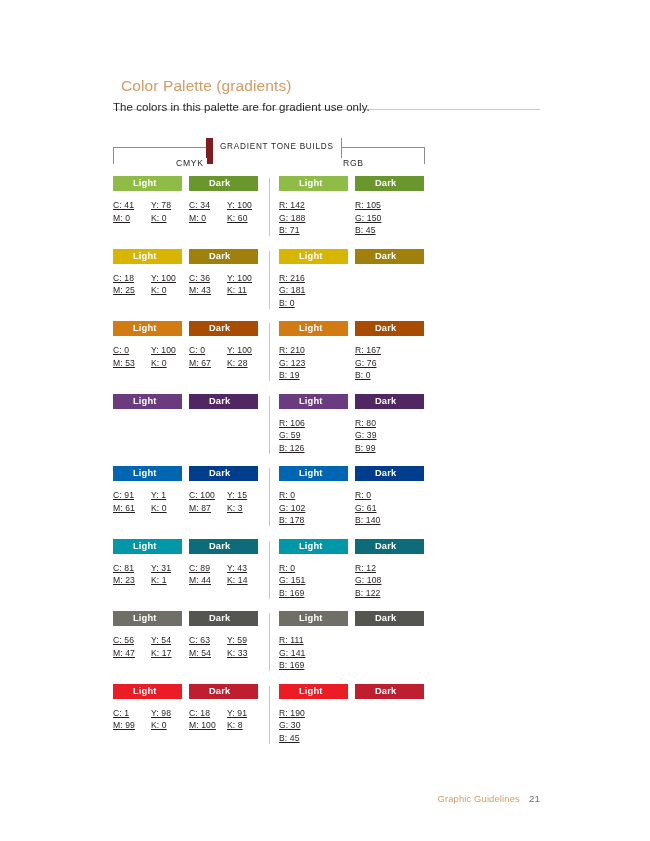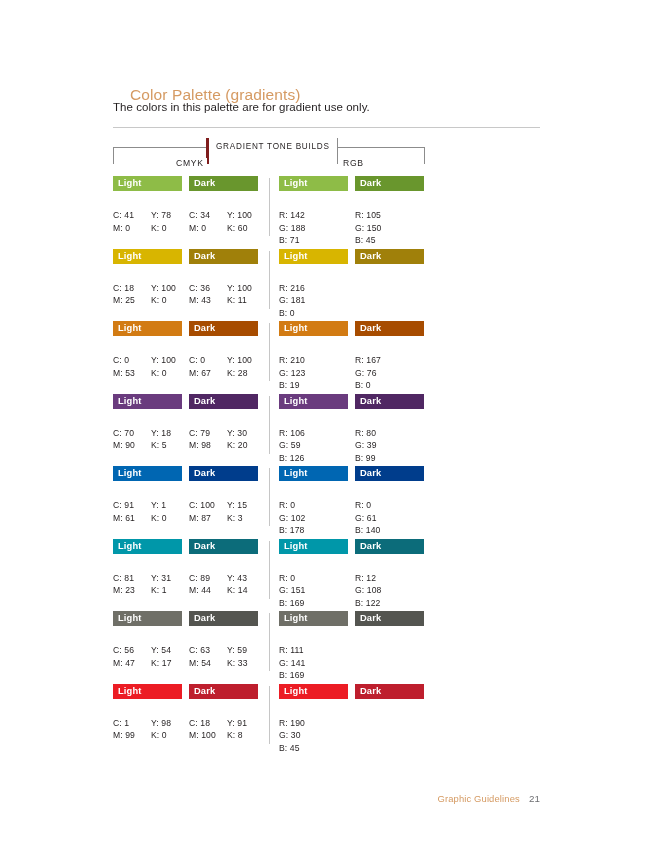--- a/index.html
+++ b/index.html
@@ -27,21 +27,21 @@
     position: absolute;
     left: 113px;
     top: 68px;
     width: 427px;
   }
   .page-title {
     font-size: 15.5px;
     font-weight: 400;
     color: #d59a62;
     letter-spacing: 0.1px;
-    margin: 17px;
+    margin: 8px;
     padding-bottom: 6px;
     line-height: 19px;
   }
   .title-rule {
     width: 100%;
     height: 1px;
     background: #c8c8c8;
   }
   .intro-text {
     position: absolute;
@@ -75,21 +75,21 @@
   .bracket-label {
     position: absolute;
     left: 93px;
     top: 0px;
     background: #ffffff;
     padding: 0 7px;
     font-size: 8.2px;
     letter-spacing: 0.75px;
     color: #231f20;
     line-height: 13px;
-    border-left: 3px solid #7f1d1d;
+    border-left: 7px solid #7f1d1d;
     border-right: 1px solid #8c8c8c;
     box-sizing: border-box;
     height: 26px;
     padding-top: 2px;
   }
   .col-label {
     position: absolute;
     top: 20px;
     font-size: 8.6px;
     letter-spacing: 0.7px;
@@ -136,29 +136,30 @@
     width: 69px;
     height: 15px;
     display: flex;
     align-items: center;
     box-sizing: border-box;
   }
   .swatch-label {
     font-size: 9.3px;
     font-weight: bold;
     color: #ffffff;
-    padding-left: 5px;
+    padding-left: 20px;
     letter-spacing: 0.15px;
     line-height: 15px;
   }
 
   .values-pair {
     display: flex;
     gap: 7px;
-    margin-top: 18px;
+    margin-top: 8px;
+    text-decoration: underline;
   }
   .value-block {
     width: 69px;
     font-size: 8.6px;
     line-height: 12.5px;
     color: #231f20;
     letter-spacing: 0.1px;
   }
   .cmyk-grid {
     display: grid;
@@ -353,34 +354,20 @@
       <div class="color-row">
         <div class="half cmyk">
           <div class="swatch-pair">
             <div class="swatch" style="background: rgb(106, 59, 126);">
               <span class="swatch-label">Light</span>
             </div>
             <div class="swatch" style="background: rgb(80, 39, 99);">
               <span class="swatch-label">Dark</span>
             </div>
           </div>
-          <div class="values-pair">
-            <div class="value-block cmyk-grid">
-              <span>C: 70</span>
-              <span>Y: 18</span>
-              <span>M: 90</span>
-              <span>K: 5</span>
-            </div>
-            <div class="value-block cmyk-grid">
-              <span>C: 79</span>
-              <span>Y: 30</span>
-              <span>M: 98</span>
-              <span>K: 20</span>
-            </div>
-          </div>
         </div>
         <div class="divider"></div>
         <div class="half rgb">
           <div class="swatch-pair">
             <div class="swatch" style="background: rgb(106, 59, 126);">
               <span class="swatch-label">Light</span>
             </div>
             <div class="swatch" style="background: rgb(80, 39, 99);">
               <span class="swatch-label">Dark</span>
             </div>

